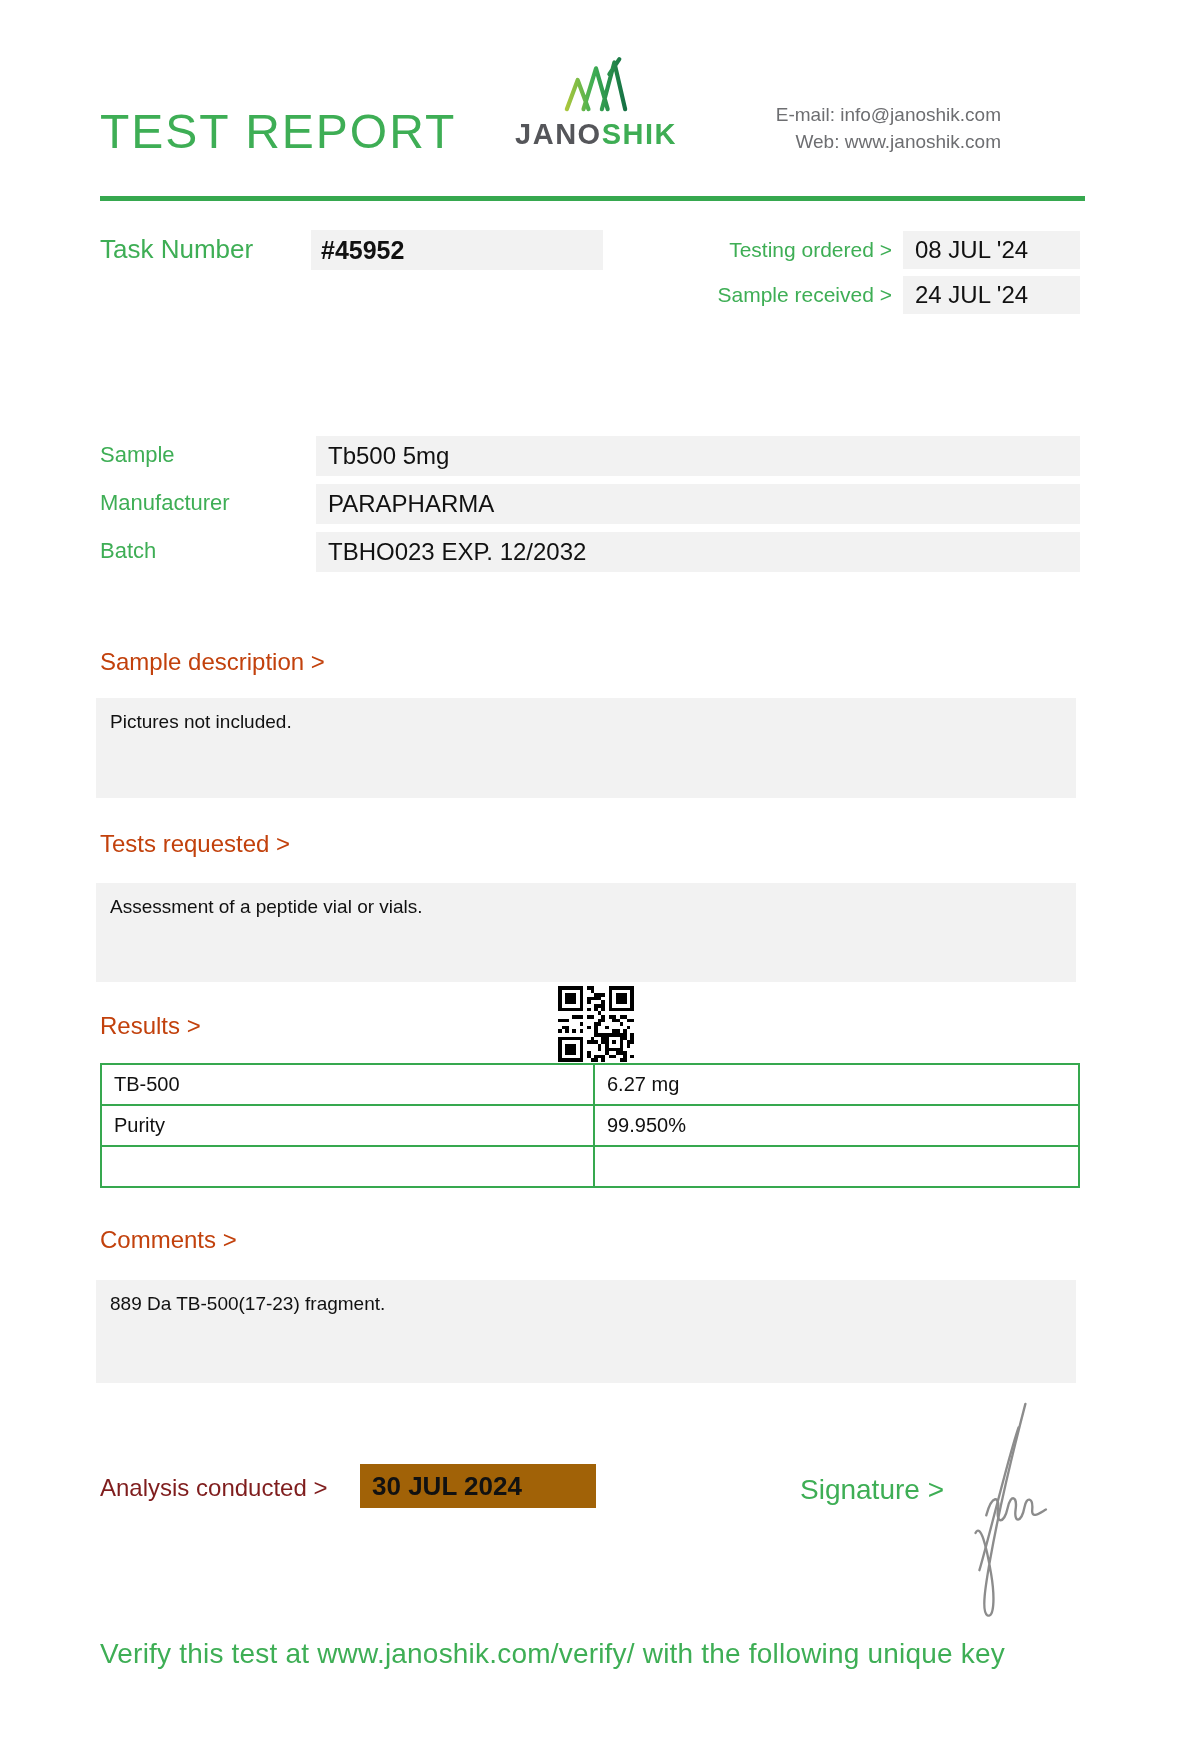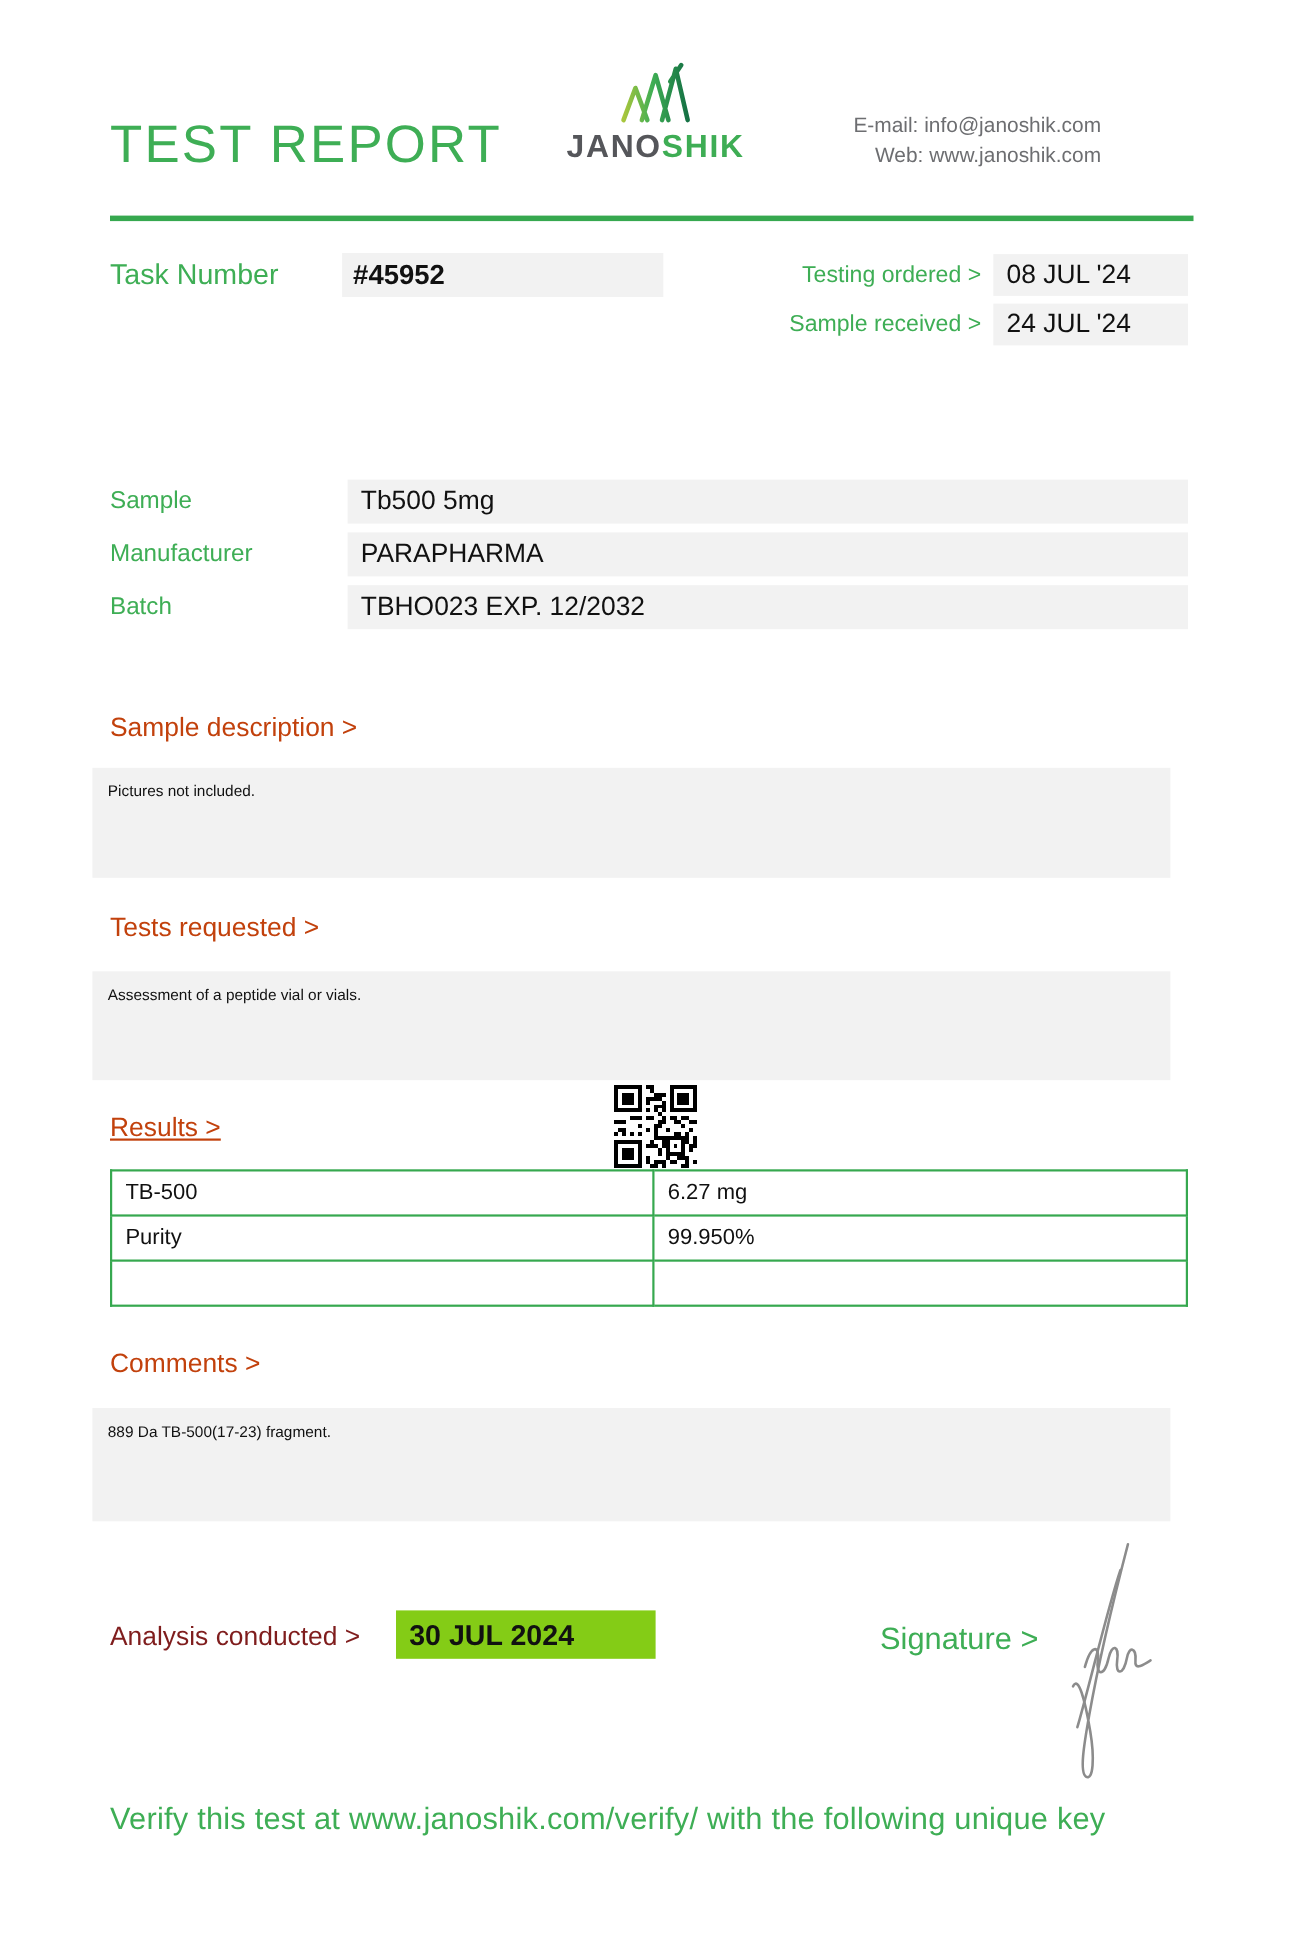--- a/index.html
+++ b/index.html
@@ -37,45 +37,45 @@
   .info-label { position:absolute; left:100px; font-size:22px; color:#3eae55; white-space:nowrap; }
   .info-value {
     position:absolute; left:316px; width:764px; height:40px; background:#f2f2f2;
     font-size:24px; font-weight:500; line-height:40px; padding-left:12px; box-sizing:border-box; white-space:nowrap;
   }
   .il1 { top:442px; } .iv1 { top:436px; }
   .il2 { top:490px; } .iv2 { top:484px; }
   .il3 { top:538px; } .iv3 { top:532px; }
 
   .section-heading { position:absolute; left:100px; font-size:24px; color:#c2410c; white-space:nowrap; }
-  .sh-desc { top:648px; } .sh-tests { top:830px; } .sh-results { top:1012px;text-decoration:underline; } .sh-comments { top:1226px; }
+  .sh-desc { top:648px; } .sh-tests { top:830px; } .sh-results { top:1012px; } .sh-comments { top:1226px; }
 
   .text-box {
-    position:absolute; left:84px; width:980px; background:#f2f2f2;
-    font-size:14px; padding:13px 14px; box-sizing:border-box;
+    position:absolute; left:96px; width:980px; background:#f2f2f2;
+    font-size:19px; padding:13px 14px; box-sizing:border-box;
   }
   .tb-desc { top:698px; height:100px; }
   .tb-tests { top:883px; height:99px; }
   .tb-comments { top:1280px; height:103px; }
 
   .qr { position:absolute; left:558px; top:986px; width:76px; height:76px; }
 
   .results-table {
     position:absolute; left:100px; top:1063px; width:980px;
     border-collapse:collapse; table-layout:fixed;
   }
   .results-table td {
     border:2px solid #36a84f; height:39px; font-size:20px; padding:0 0 0 12px;
     vertical-align:middle; background:#fff; white-space:nowrap; overflow:hidden;
   }
   .results-table col.c1 { width:493px; }
 
   .analysis-label { position:absolute; left:100px; top:1474px; font-size:24px; color:#7f1d1d; white-space:nowrap; }
   .analysis-value {
-    position:absolute; left:360px; top:1464px; width:236px; height:44px; background:#84cc16;
+    position:absolute; left:360px; top:1464px; width:236px; height:44px; background:#a16207;
     font-size:26px; font-weight:600; line-height:44px; padding-left:12px; box-sizing:border-box; white-space:nowrap;
   }
   .signature-label { position:absolute; left:800px; top:1474px; font-size:28px; color:#3eae55; white-space:nowrap; }
   .signature-img { position:absolute; left:948px; top:1398px; }
 
   .verify-text {
     position:absolute; left:100px; top:1638px; width:990px; font-size:28px;
     color:#3eae55; white-space:nowrap; letter-spacing:0.2px;
   }
   .key-box {

